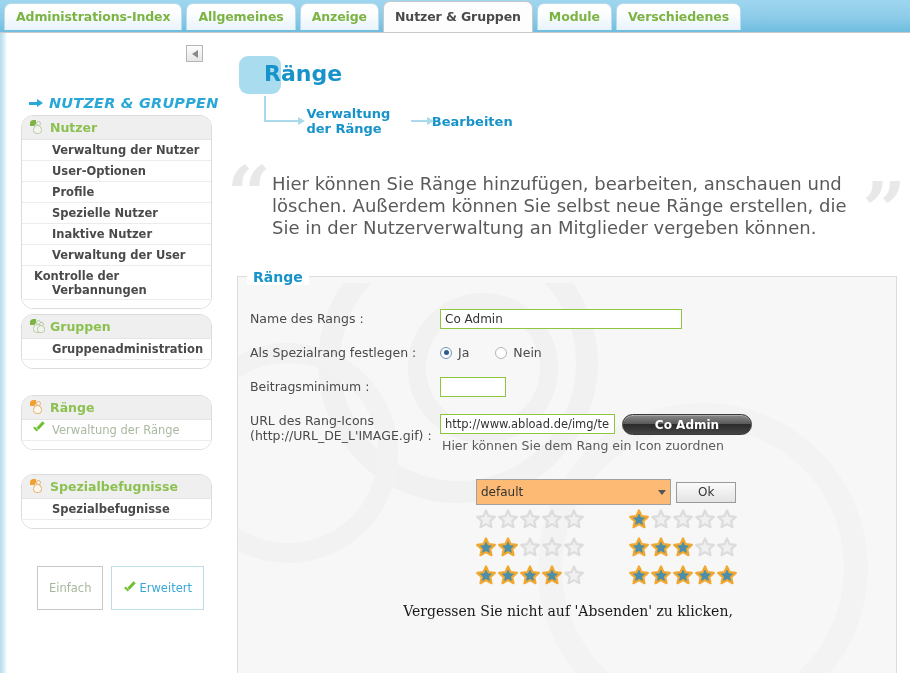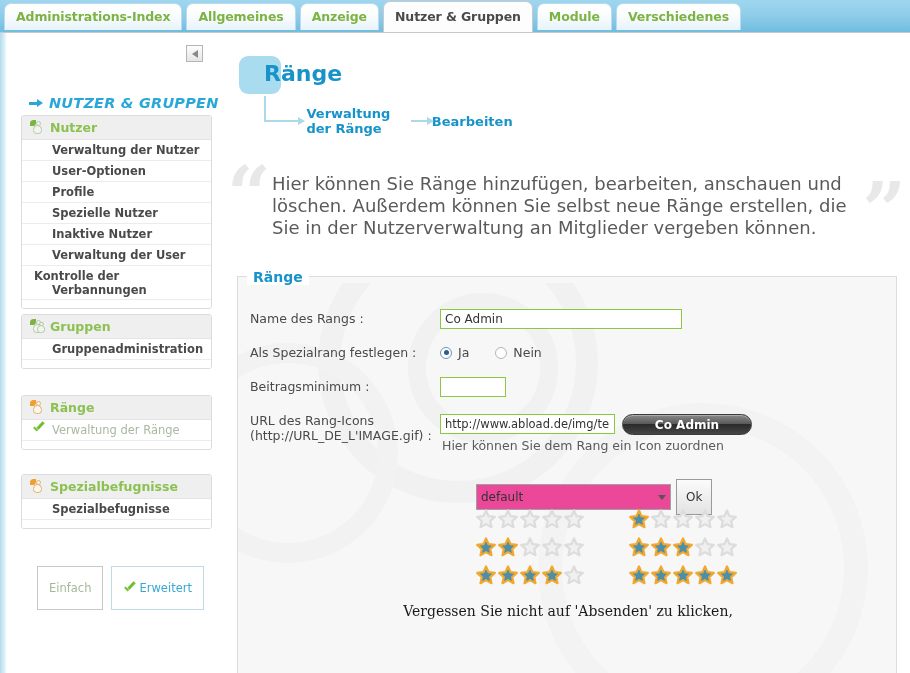--- a/index.html
+++ b/index.html
@@ -79,21 +79,21 @@
     content:""; position:absolute; left:0; top:4px; width:9px; height:2.5px; background:#29a8d8;
   }
   .sb-title .arrow::after {
     content:""; position:absolute; left:8px; top:1px;
     border-top: 4px solid transparent; border-bottom: 4px solid transparent;
     border-left: 6px solid #29a8d8;
   }
 
   .sb-group {
     position: absolute; left: 14px; width: 191px;
-    border: 1px solid #dcdcdc; border-radius: 3px;
+    border: 1px solid #dcdcdc; border-radius: 12px;
     background: #fff;
     overflow: hidden;
   }
   .sb-head {
     background: #efefef;
     padding: 4px 6px 4px 8px;
     display: flex; align-items: center; gap: 5px;
     color: #8cc152; font-weight: bold; font-size: 12.5px;
     border-bottom: 1px solid #e4e4e4;
   }
@@ -264,28 +264,28 @@
     background: linear-gradient(to bottom, #8a8a8a 0%, #5b5b5b 45%, #2b2b2b 50%, #454545 100%);
     border: 1px solid #3a3a3a;
     color: #fff; font-weight: bold; font-size: 12px;
     display: flex; align-items: center; justify-content: center;
     box-shadow: inset 0 1px 0 rgba(255,255,255,.3);
   }
 
   .selrow { position: absolute; left: 238px; top: 196px; display: flex; align-items: center; gap: 5px; }
   .sel {
     width: 195px; height: 20px;
-    border: 1px solid #a0a0a0; background: #ec4899;
+    border: 1px solid #a0a0a0; background: #fdba74;
     font-size: 12px; color: #333; padding: 12px 4px;
     display: flex; align-items: center; justify-content: space-between;
     font-family: "DejaVu Sans", "Liberation Sans", sans-serif;
   }
   .sel .chev { width:0; height:0; border-left:4px solid transparent; border-right:4px solid transparent; border-top:5px solid #555; }
   .okbtn {
-    height: 36px; padding: 0 9px;
+    height: 21px; padding: 0 21px;
     border: 1px solid #9a9a9a;
     background: linear-gradient(to bottom,#fbfbfb,#e3e3e3);
     font-size: 12px; color: #333;
     display: flex; align-items: center; cursor: pointer;
   }
 
   .stars-grid {
     position: absolute; left: 238px; top: 222px;
     display: grid; grid-template-columns: 125px 125px; grid-auto-rows: 28px;
     column-gap: 28px;

